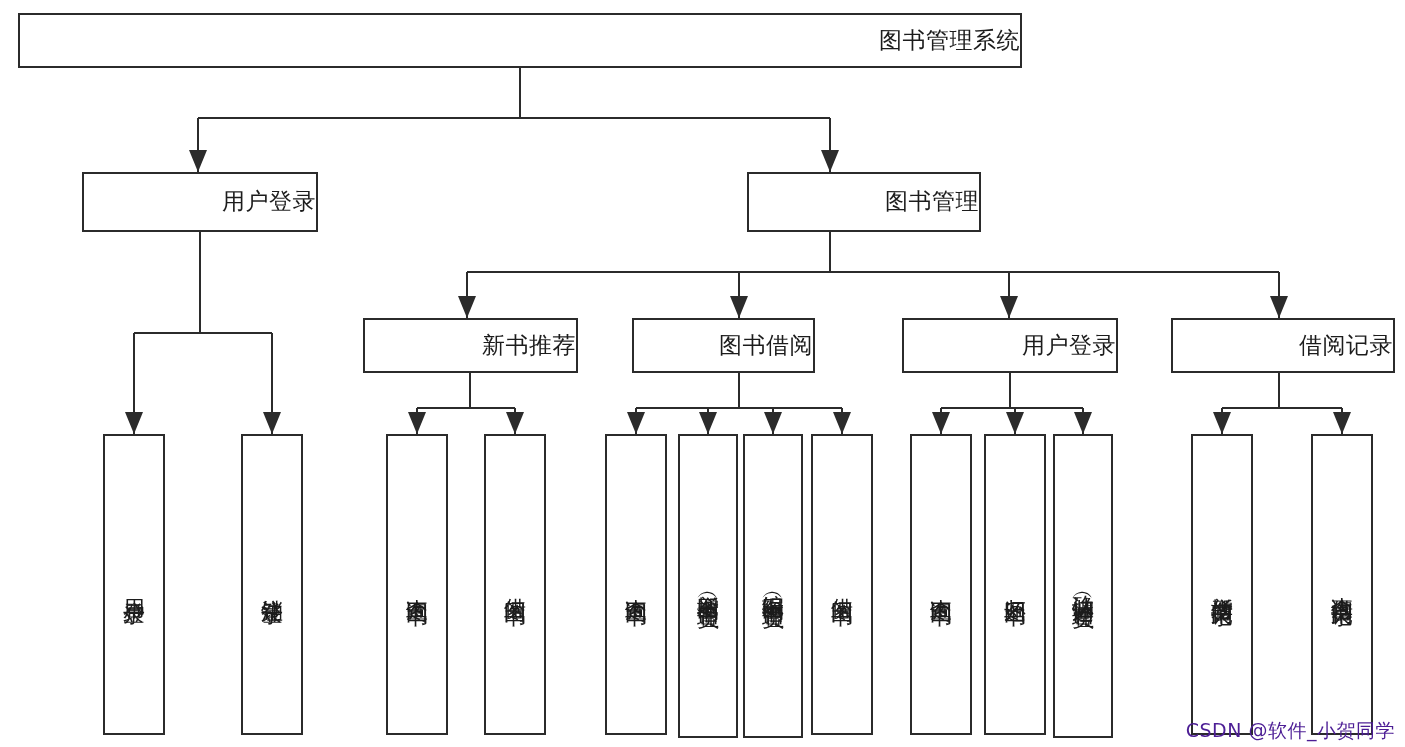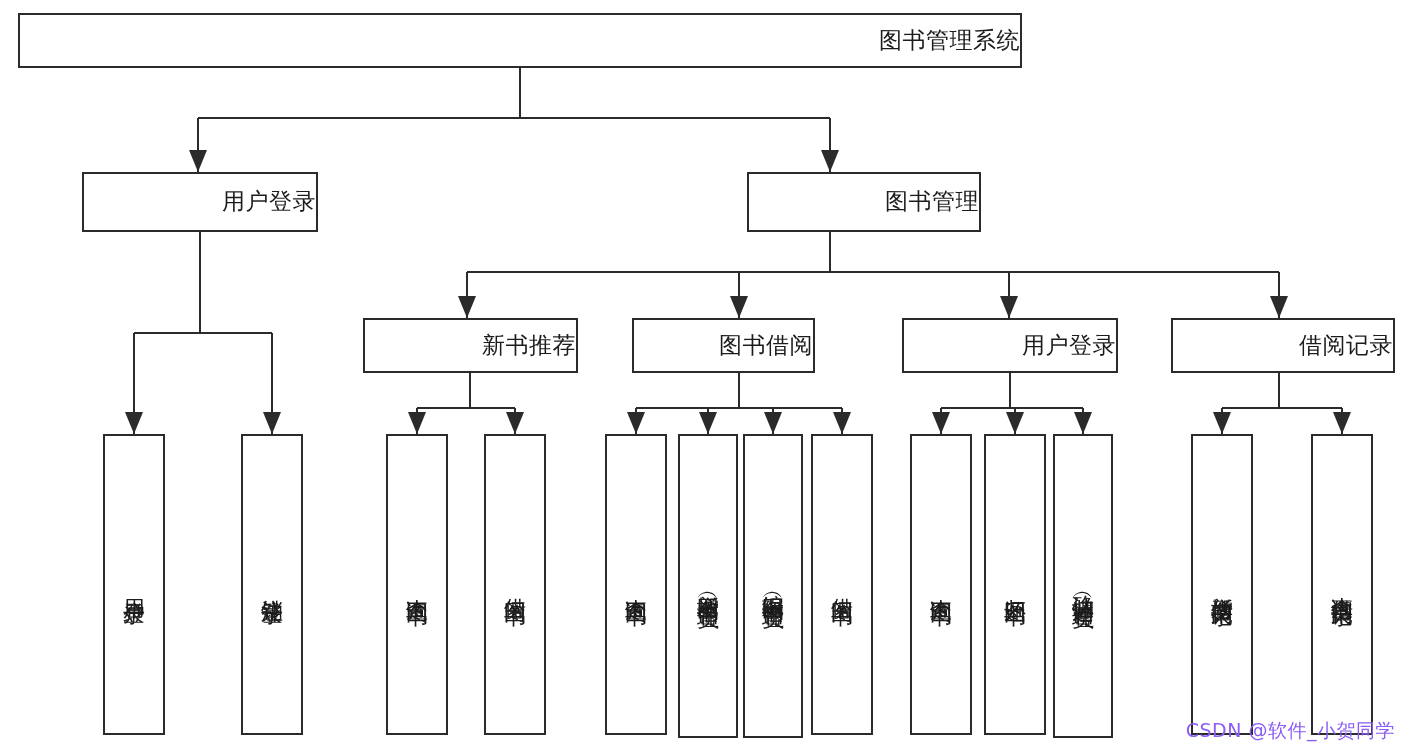--- a/index.html
+++ b/index.html
@@ -58,21 +58,21 @@
     letter-spacing: 2px;
     white-space: nowrap;
     text-align: center;
     color: #1c1c1c;
   }
   .watermark {
     position: absolute;
     right: 10px;
     bottom: 3px;
     font-size: 19px;
-    color: #8b5cf6;
+    color: #4c1d95;
     white-space: nowrap;
     letter-spacing: 0.5px;
     user-select: none;
     text-align: right;
   }
 </style>
 </head>
 <body>
 
 <div id="diagram-root">

